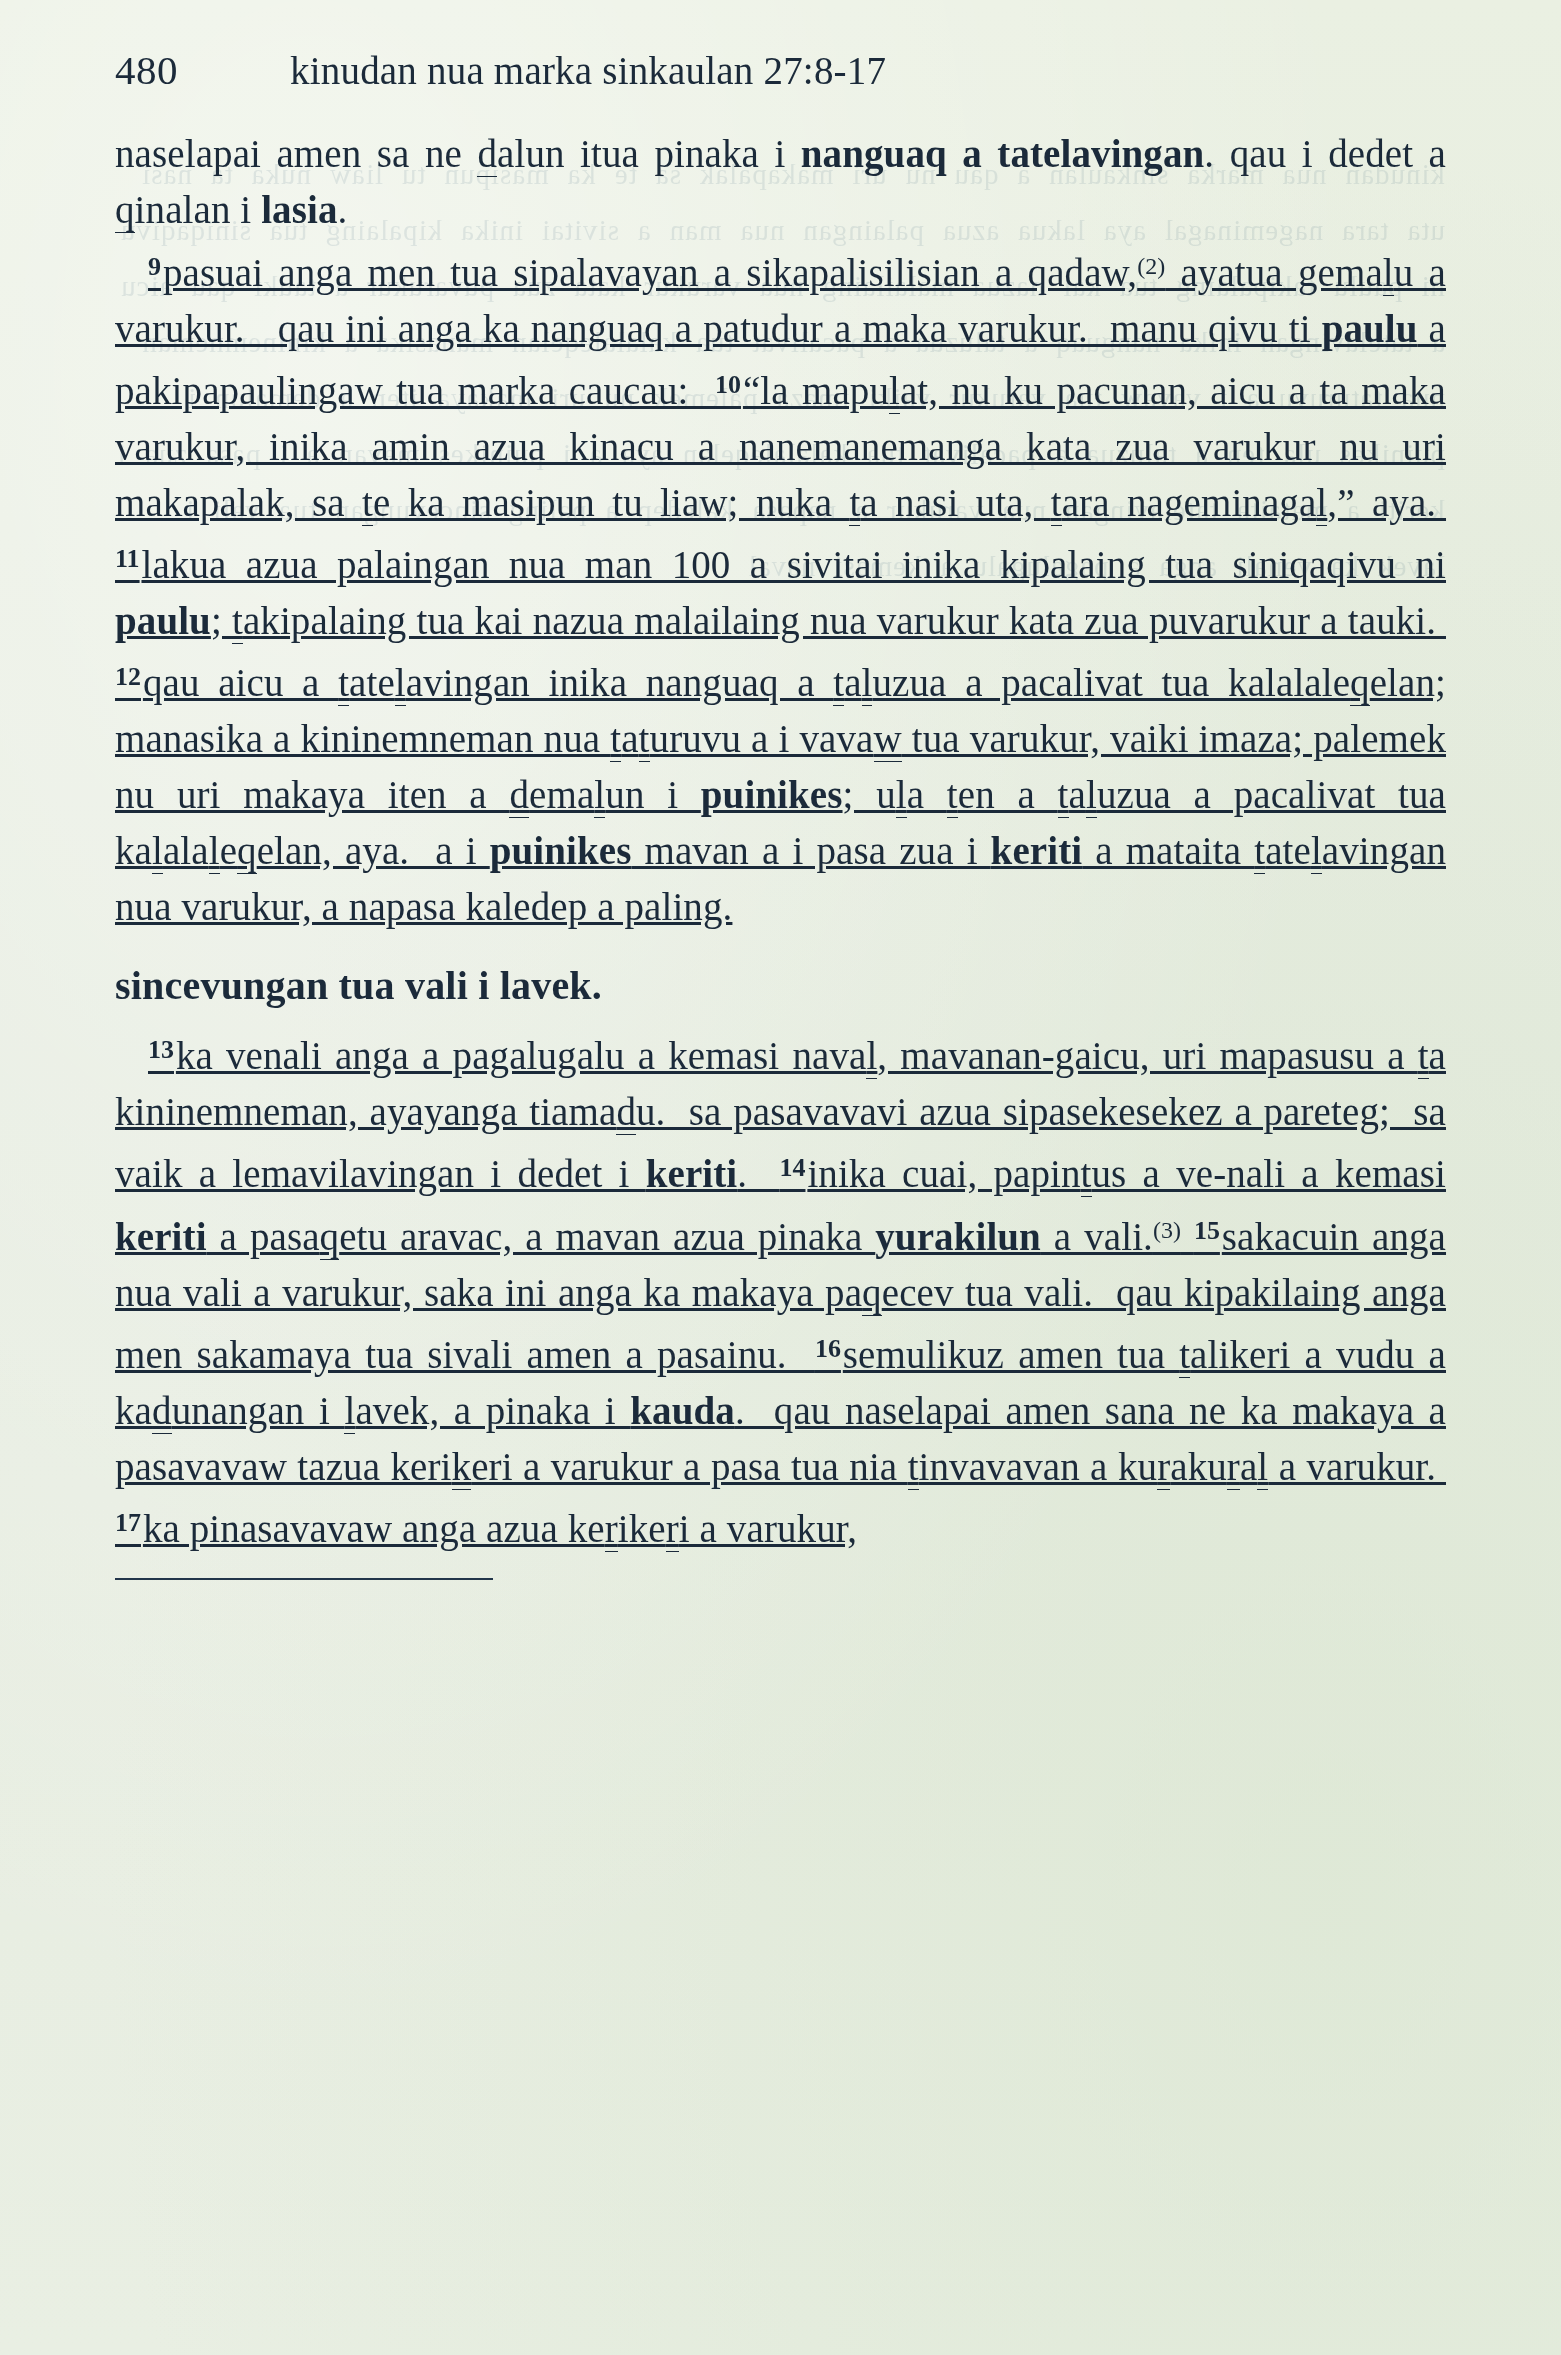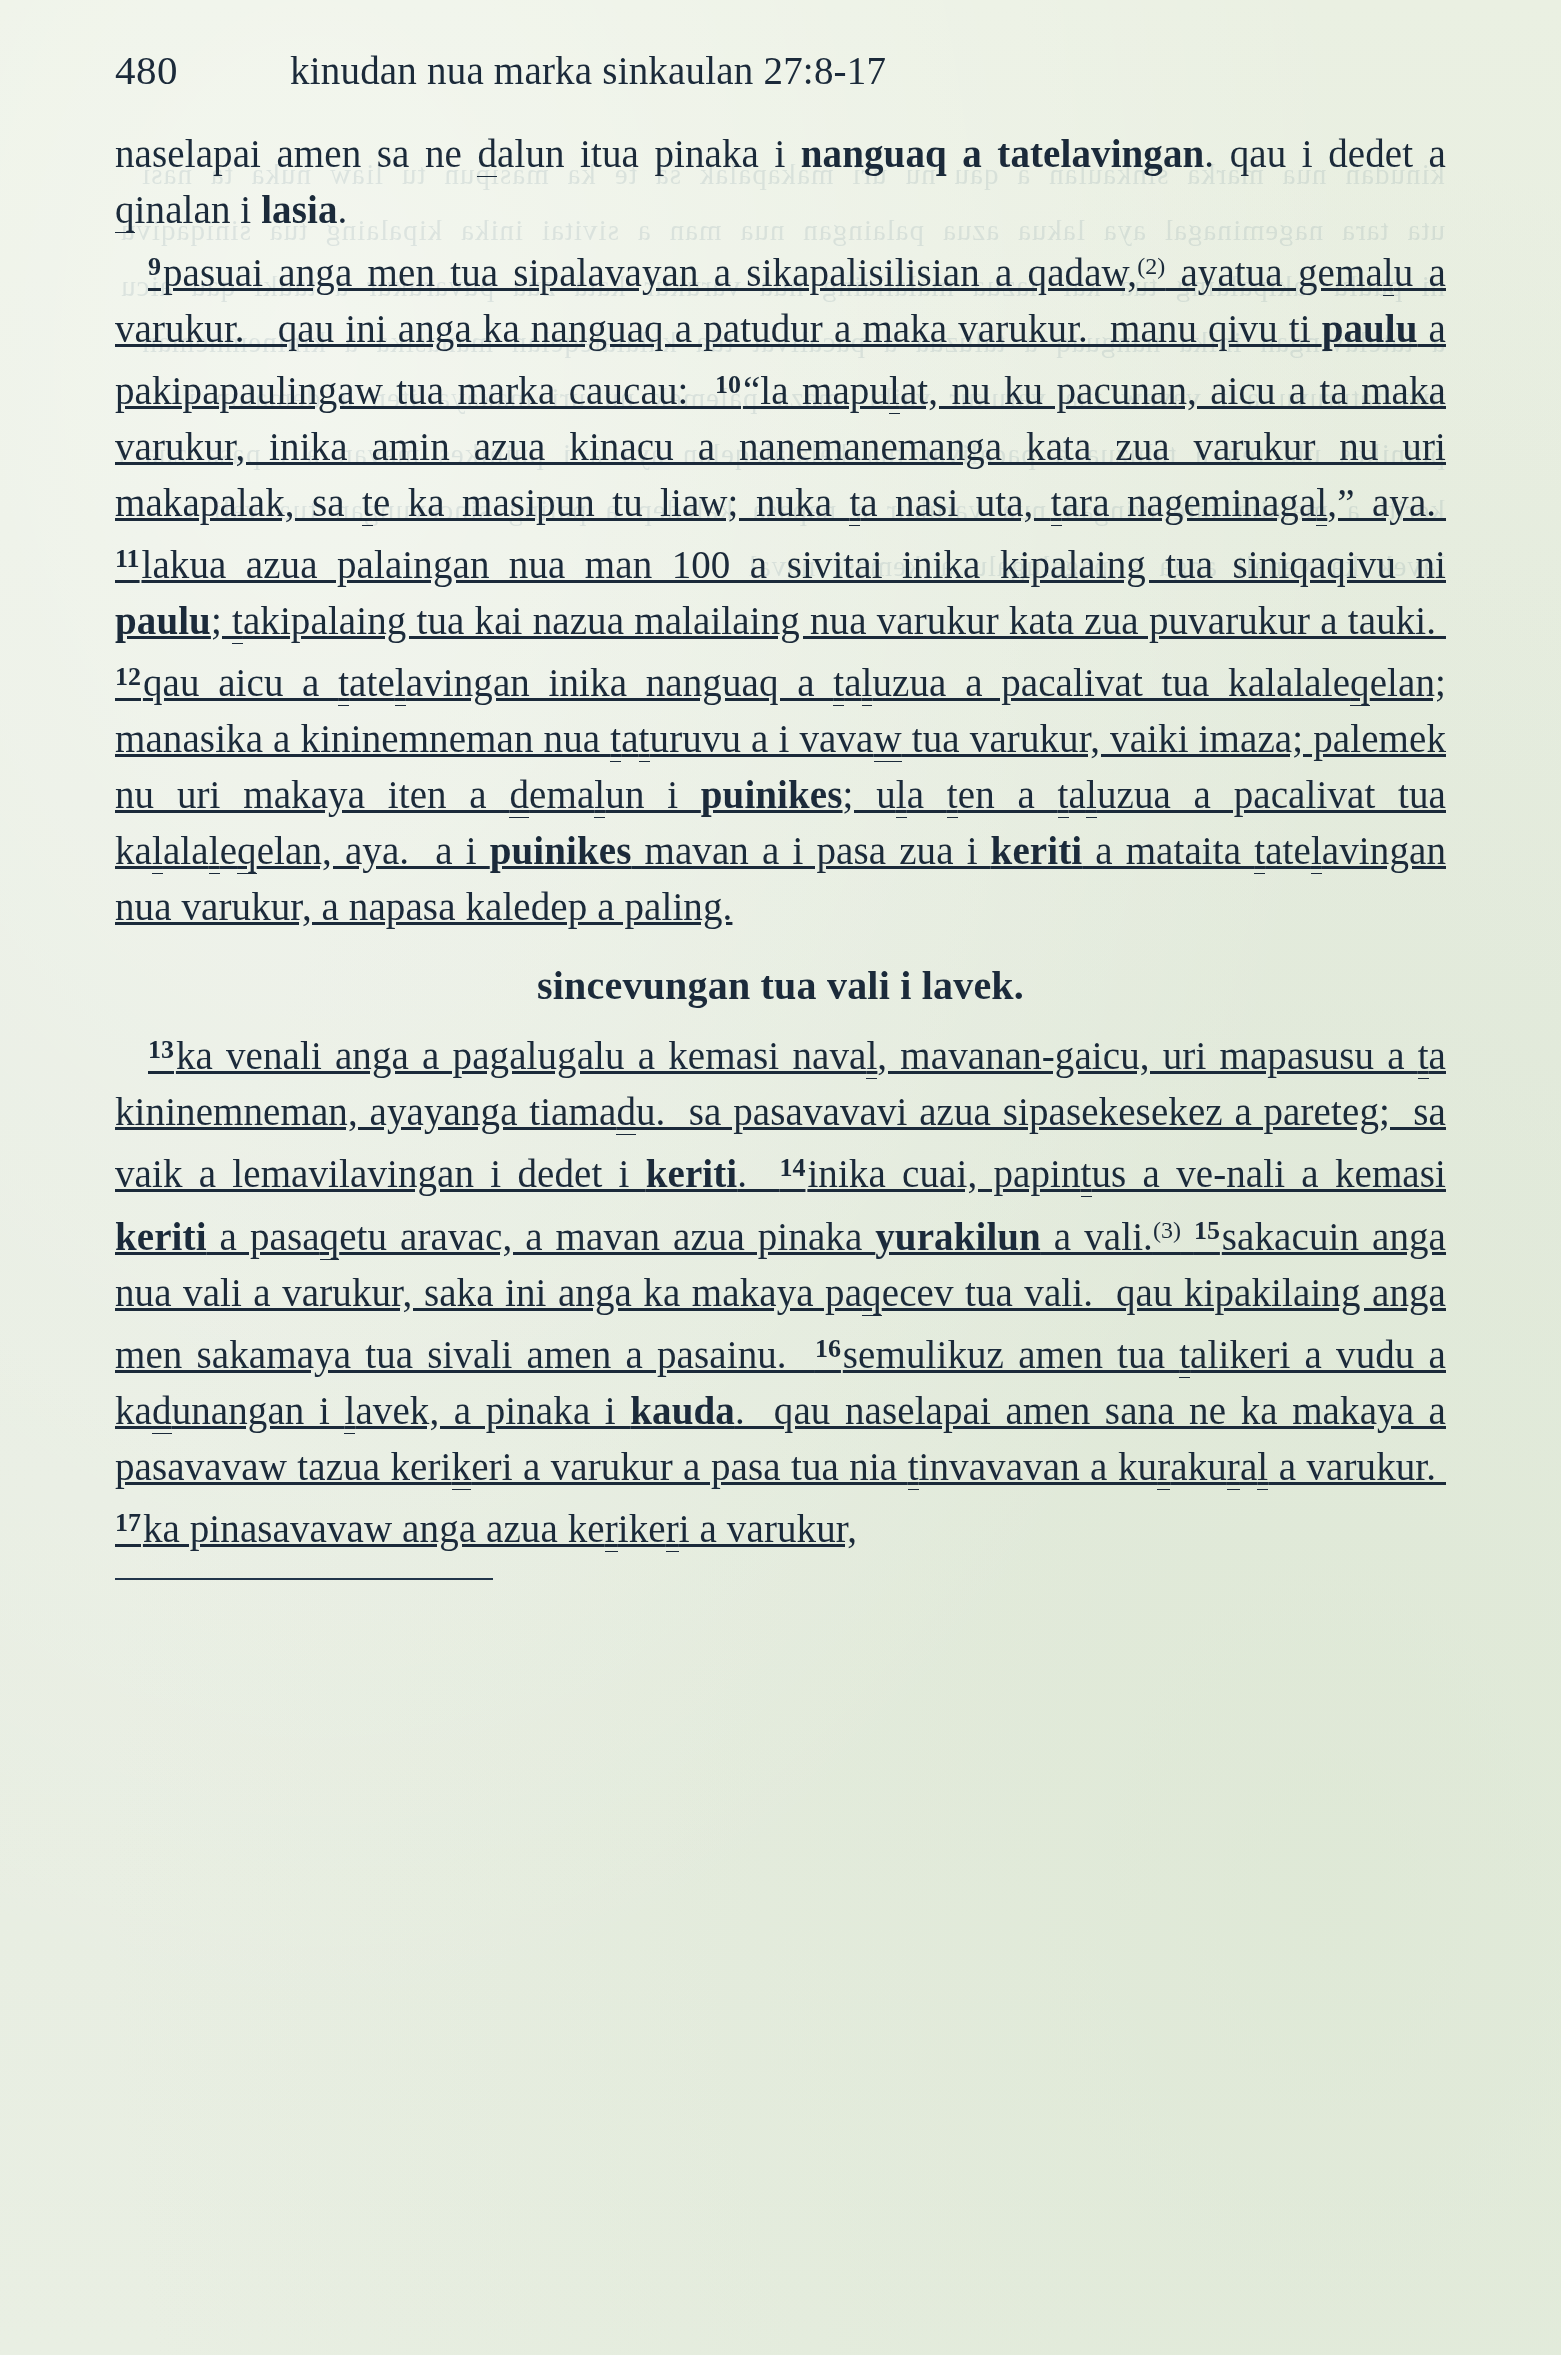--- a/index.html
+++ b/index.html
@@ -87,21 +87,21 @@
     vertical-align: 0.42em;
     padding-right: 1.9px;
     letter-spacing: 0;
   }
   .fnref {
     font-size: 24px;
     vertical-align: 0.5em;
     letter-spacing: 0;
   }
   .section-head {
-    text-align: center;
+    text-align: left;
     font-weight: bold;
     font-size: 40px;
     margin: 27px 0 13.6px 0;
     letter-spacing: 0.2px;
   }
   .rule {
     width: 378px;
     height: 1.9px;
     background: #22354a;
     margin: 21.3px 0 13.6px 0;

